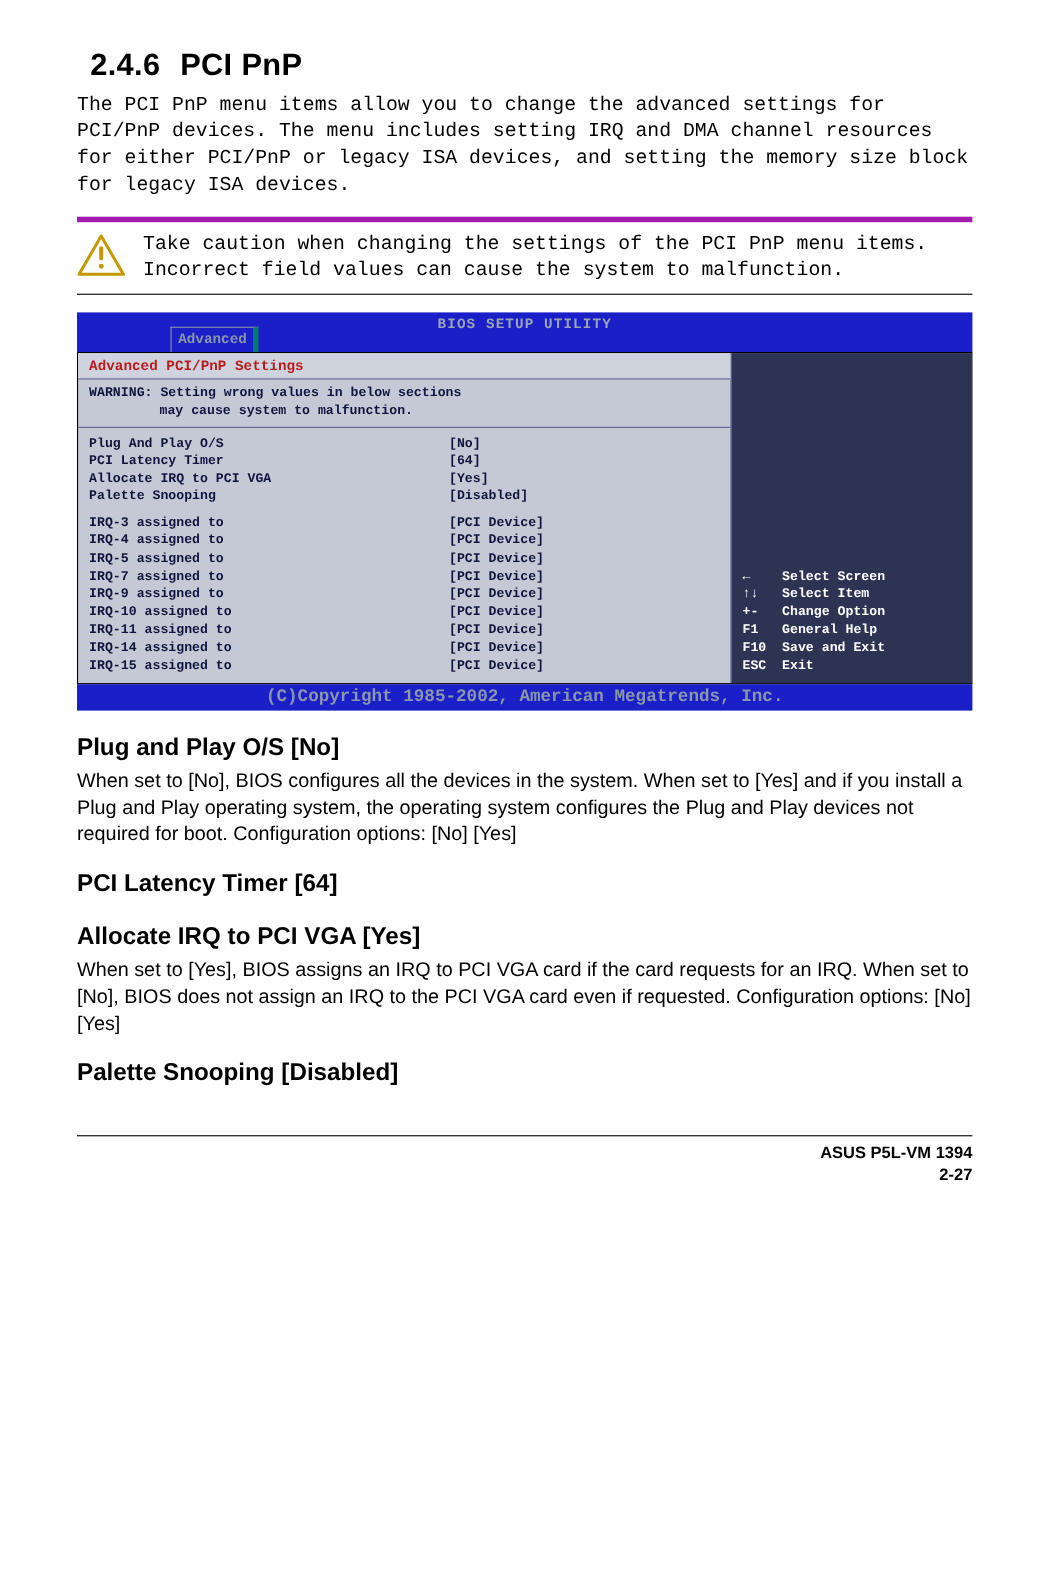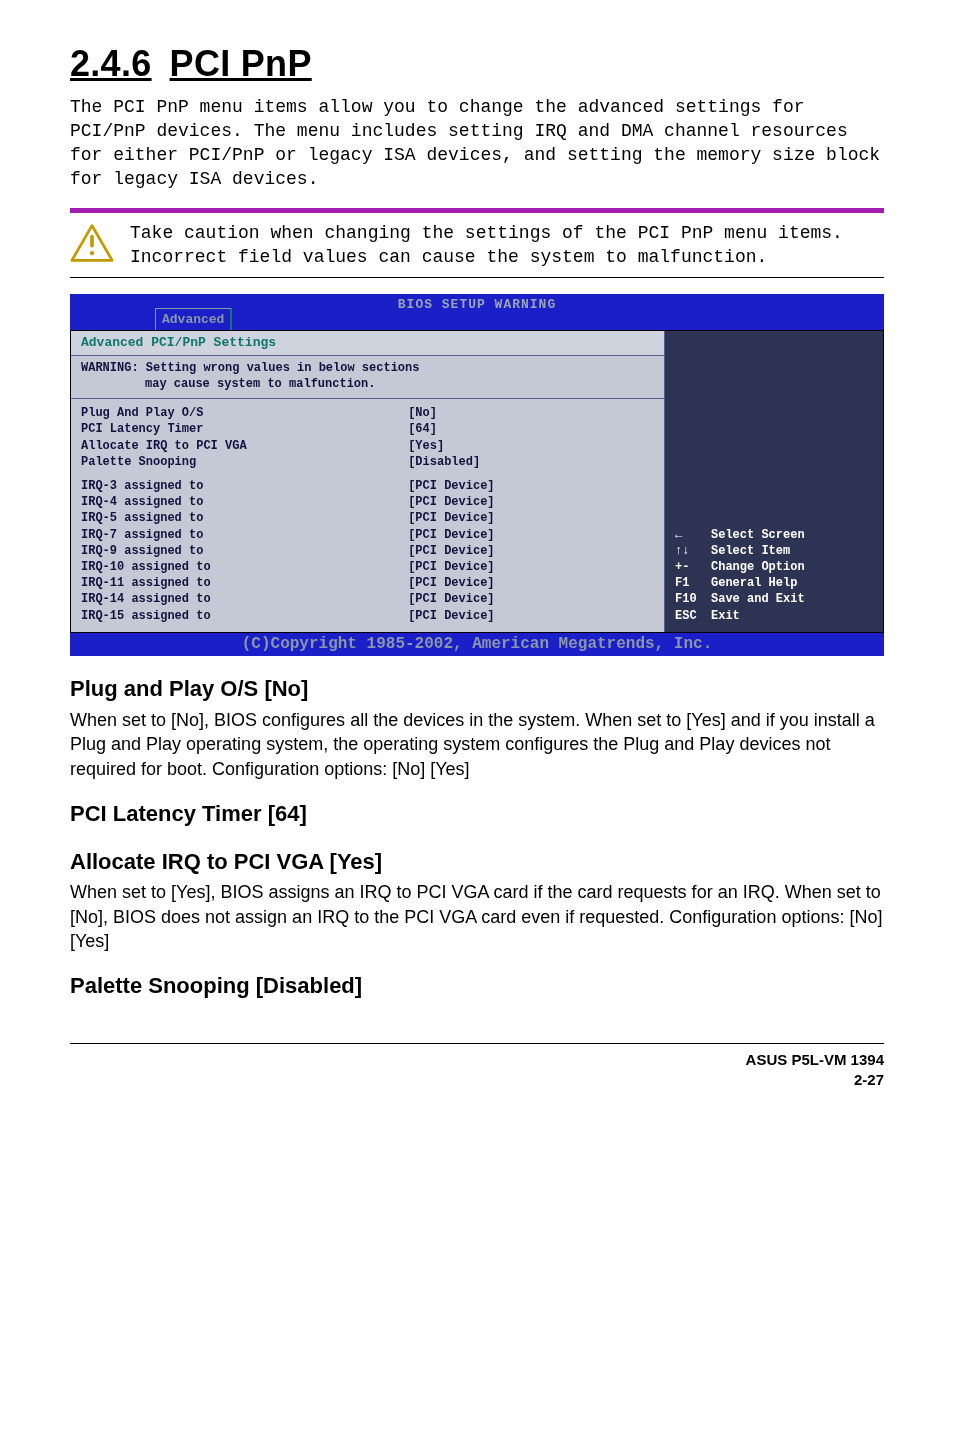--- a/index.html
+++ b/index.html
@@ -14,24 +14,23 @@
   .page {
     width: 954px;
     min-height: 1438px;
     padding: 40px 70px 30px 70px;
     box-sizing: border-box;
     position: relative;
   }
   h1.section-num {
     font-family: Arial, Helvetica, sans-serif;
     font-weight: 900;
-    font-size: 36px;
-    margin: 0 0 6px 0;
+    font-size: 28px;
+    margin: 0 0 6px 12px;
     letter-spacing: 0.3px;
-    text-decoration: underline;
   }
   h1.section-num .num {
     margin-right: 18px;
   }
   p.body {
     margin: 0 0 12px 0;
     color: #000;
     font-family: Liberation Mono, monospace;
   }
   .caution-row {
@@ -70,39 +69,39 @@
   }
   .bios-tab {
     position: absolute;
     left: 85px;
     bottom: 0;
     font-size: 13px;
     color: #8a96aa;
     background: #1a1fc7;
     padding: 2px 6px;
     border-left: 1px solid #8a96aa;
-    border-right: 2px solid #0f766e;
+    border-right: 5px solid #0f766e;
     border-top: 1px solid #8a96aa;
   }
   .bios-body {
     display: flex;
     background: #c5c9d6;
     color: #0e143e;
     border: 1px solid #000;
   }
   .bios-left {
     flex: 1;
     border-right: 1px solid #5a5f8f;
     padding: 0;
   }
   .bios-subheader {
     background: #cfd3de;
     border-bottom: 1px solid #5a5f8f;
     padding: 3px 10px;
-    color: #0f766e;
+    color: #b91c1c;
   }
   .bios-warning {
     border-bottom: 1px solid #5a5f8f;
     padding: 4px 10px 6px 10px;
     font-size: 12px;
   }
   .bios-warning .line2 {
     margin-left: 64px;
   }
   .bios-settings {
@@ -184,21 +183,21 @@
         <polygon points="24,2 46,40 2,40" fill="none" stroke="#c29a00" stroke-width="3" stroke-linejoin="round"></polygon>
         <rect x="22" y="12" width="4" height="14" rx="2" fill="#c29a00"></rect>
         <circle cx="24" cy="32" r="2.4" fill="#c29a00"></circle>
       </svg>
     </div>
     <p class="body" style="margin:0">Take caution when changing the settings of the PCI PnP menu items. Incorrect field values can cause the system to malfunction.</p>
   </div>
 
   <div class="bios-box">
     <div class="bios-header">
-      <div class="bios-title">BIOS SETUP WARNING</div>
+      <div class="bios-title">BIOS SETUP UTILITY</div>
       <div class="bios-tab">Advanced</div>
     </div>
     <div class="bios-body">
       <div class="bios-left">
         <div class="bios-subheader">Advanced PCI/PnP Settings</div>
         <div class="bios-warning">
           <div>WARNING: Setting wrong values in below sections</div>
           <div class="line2">may cause system to malfunction.</div>
         </div>
         <div class="bios-settings">

